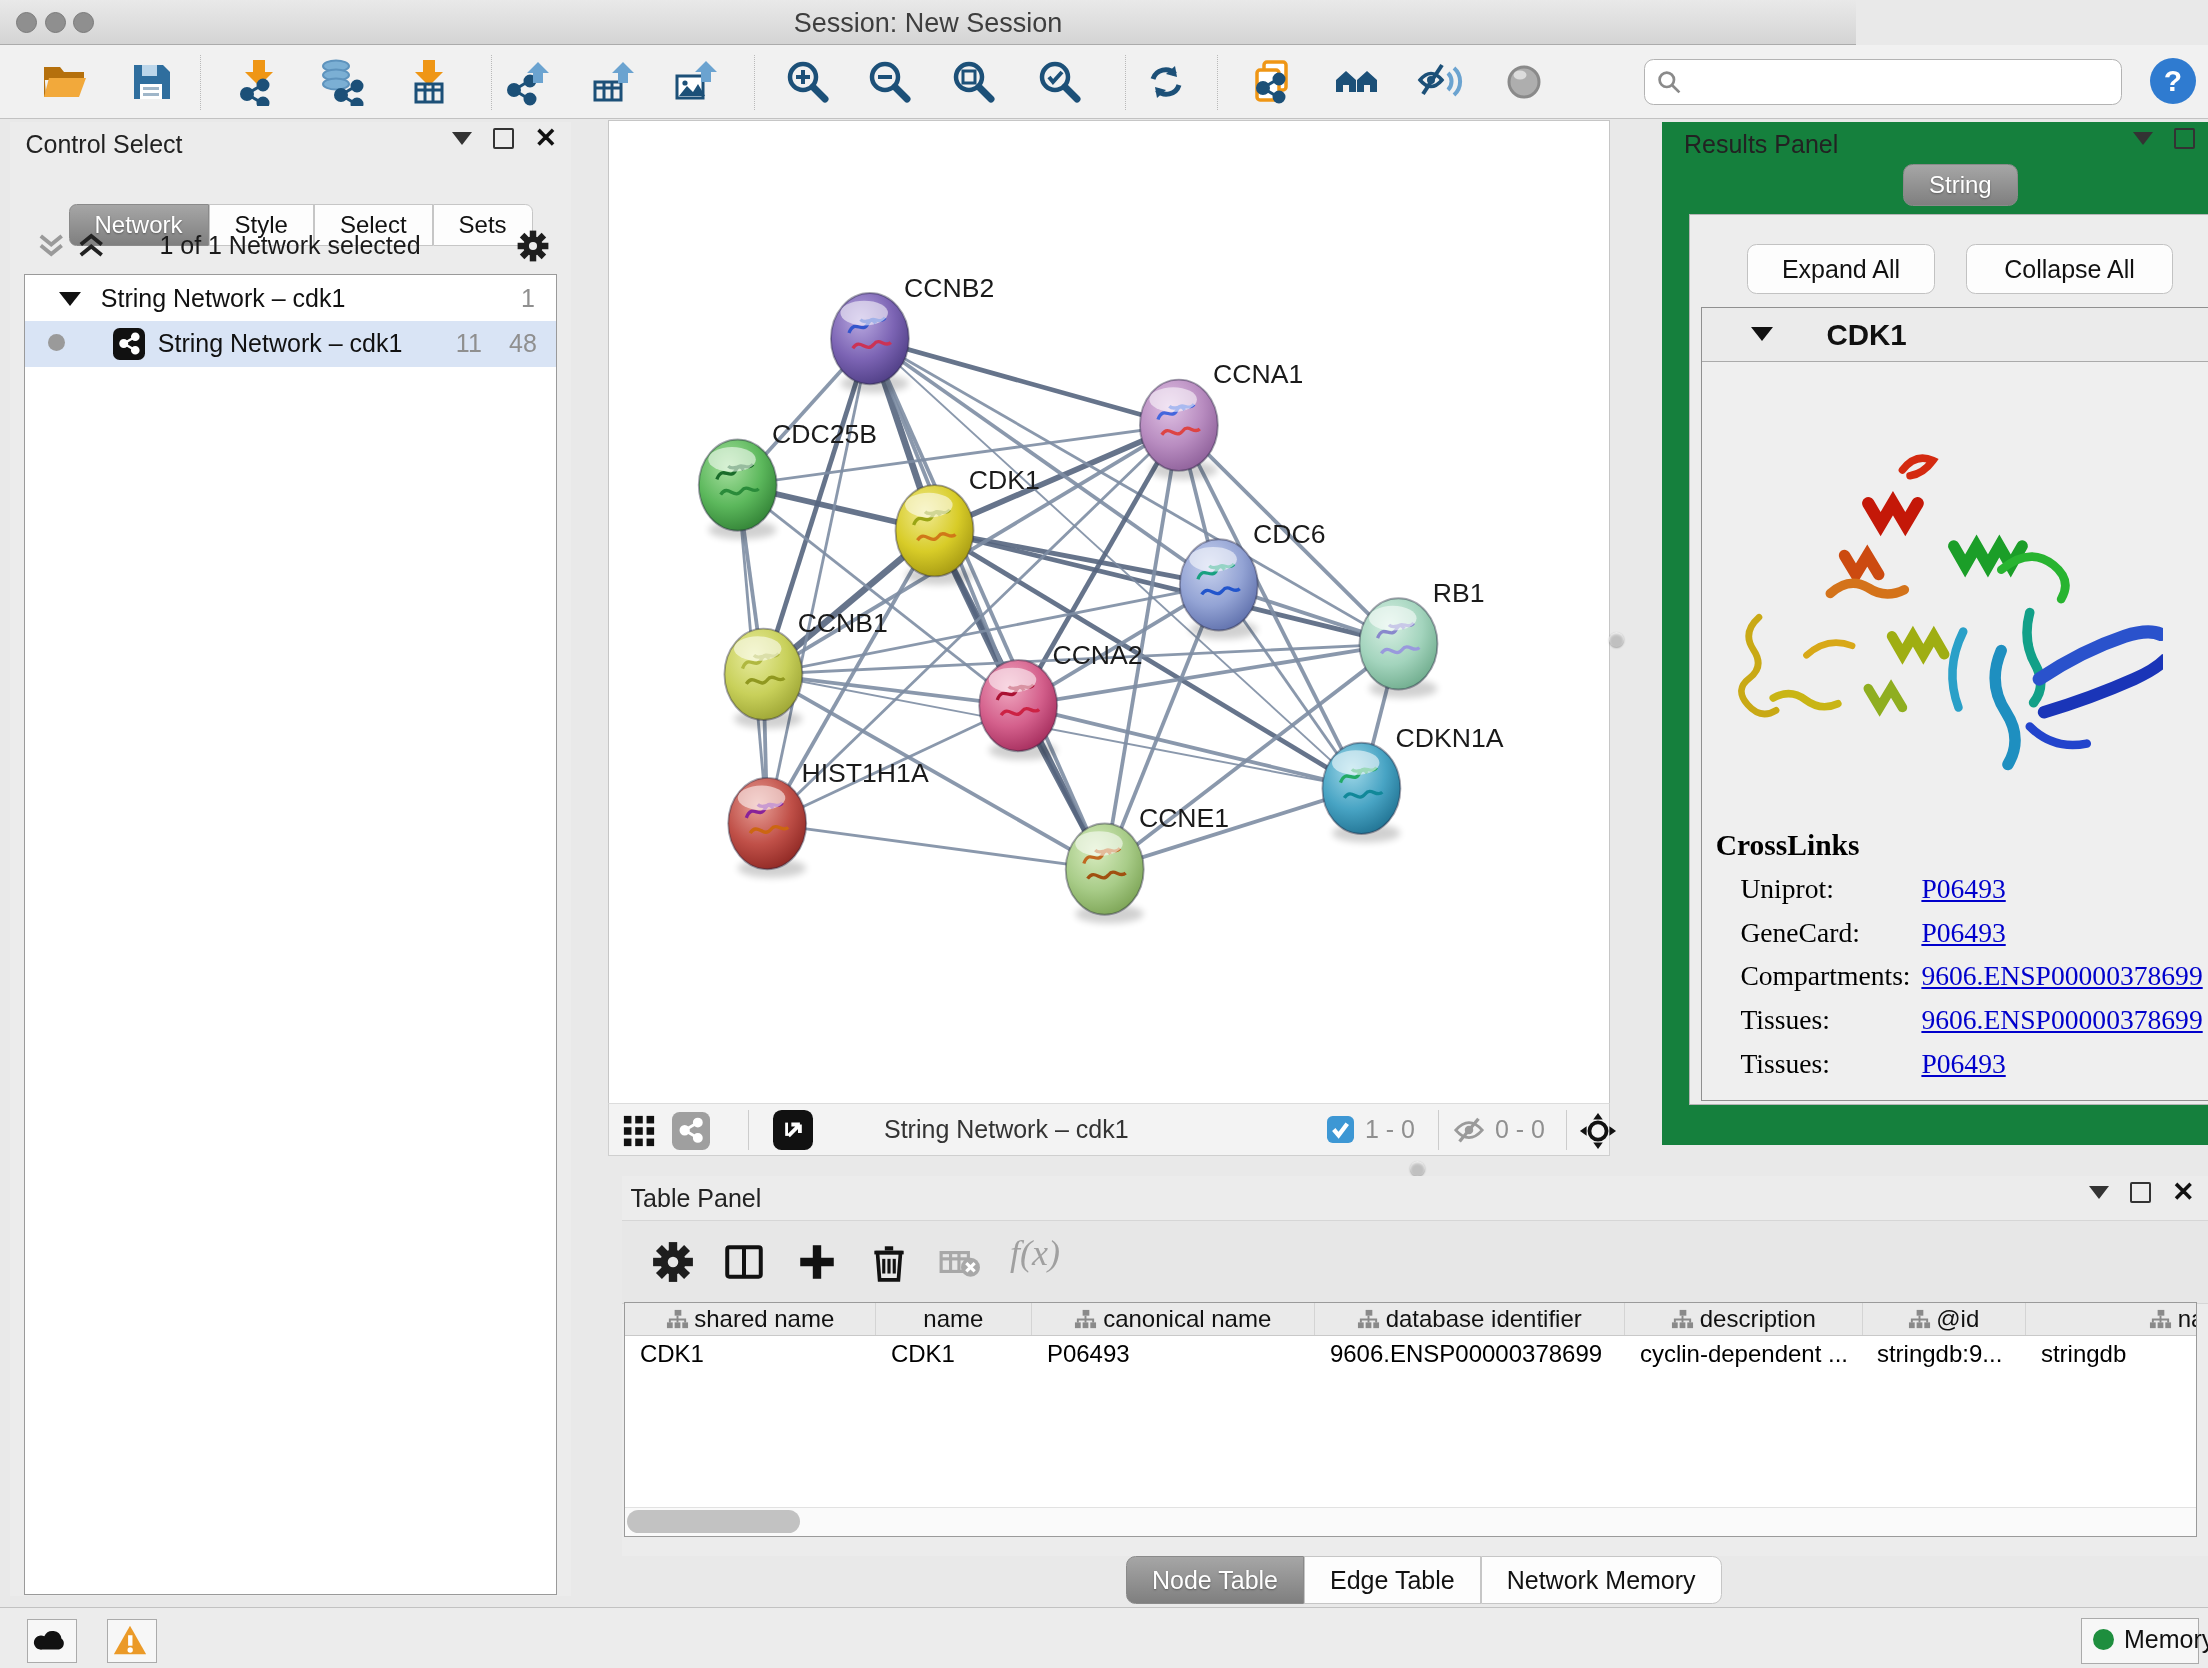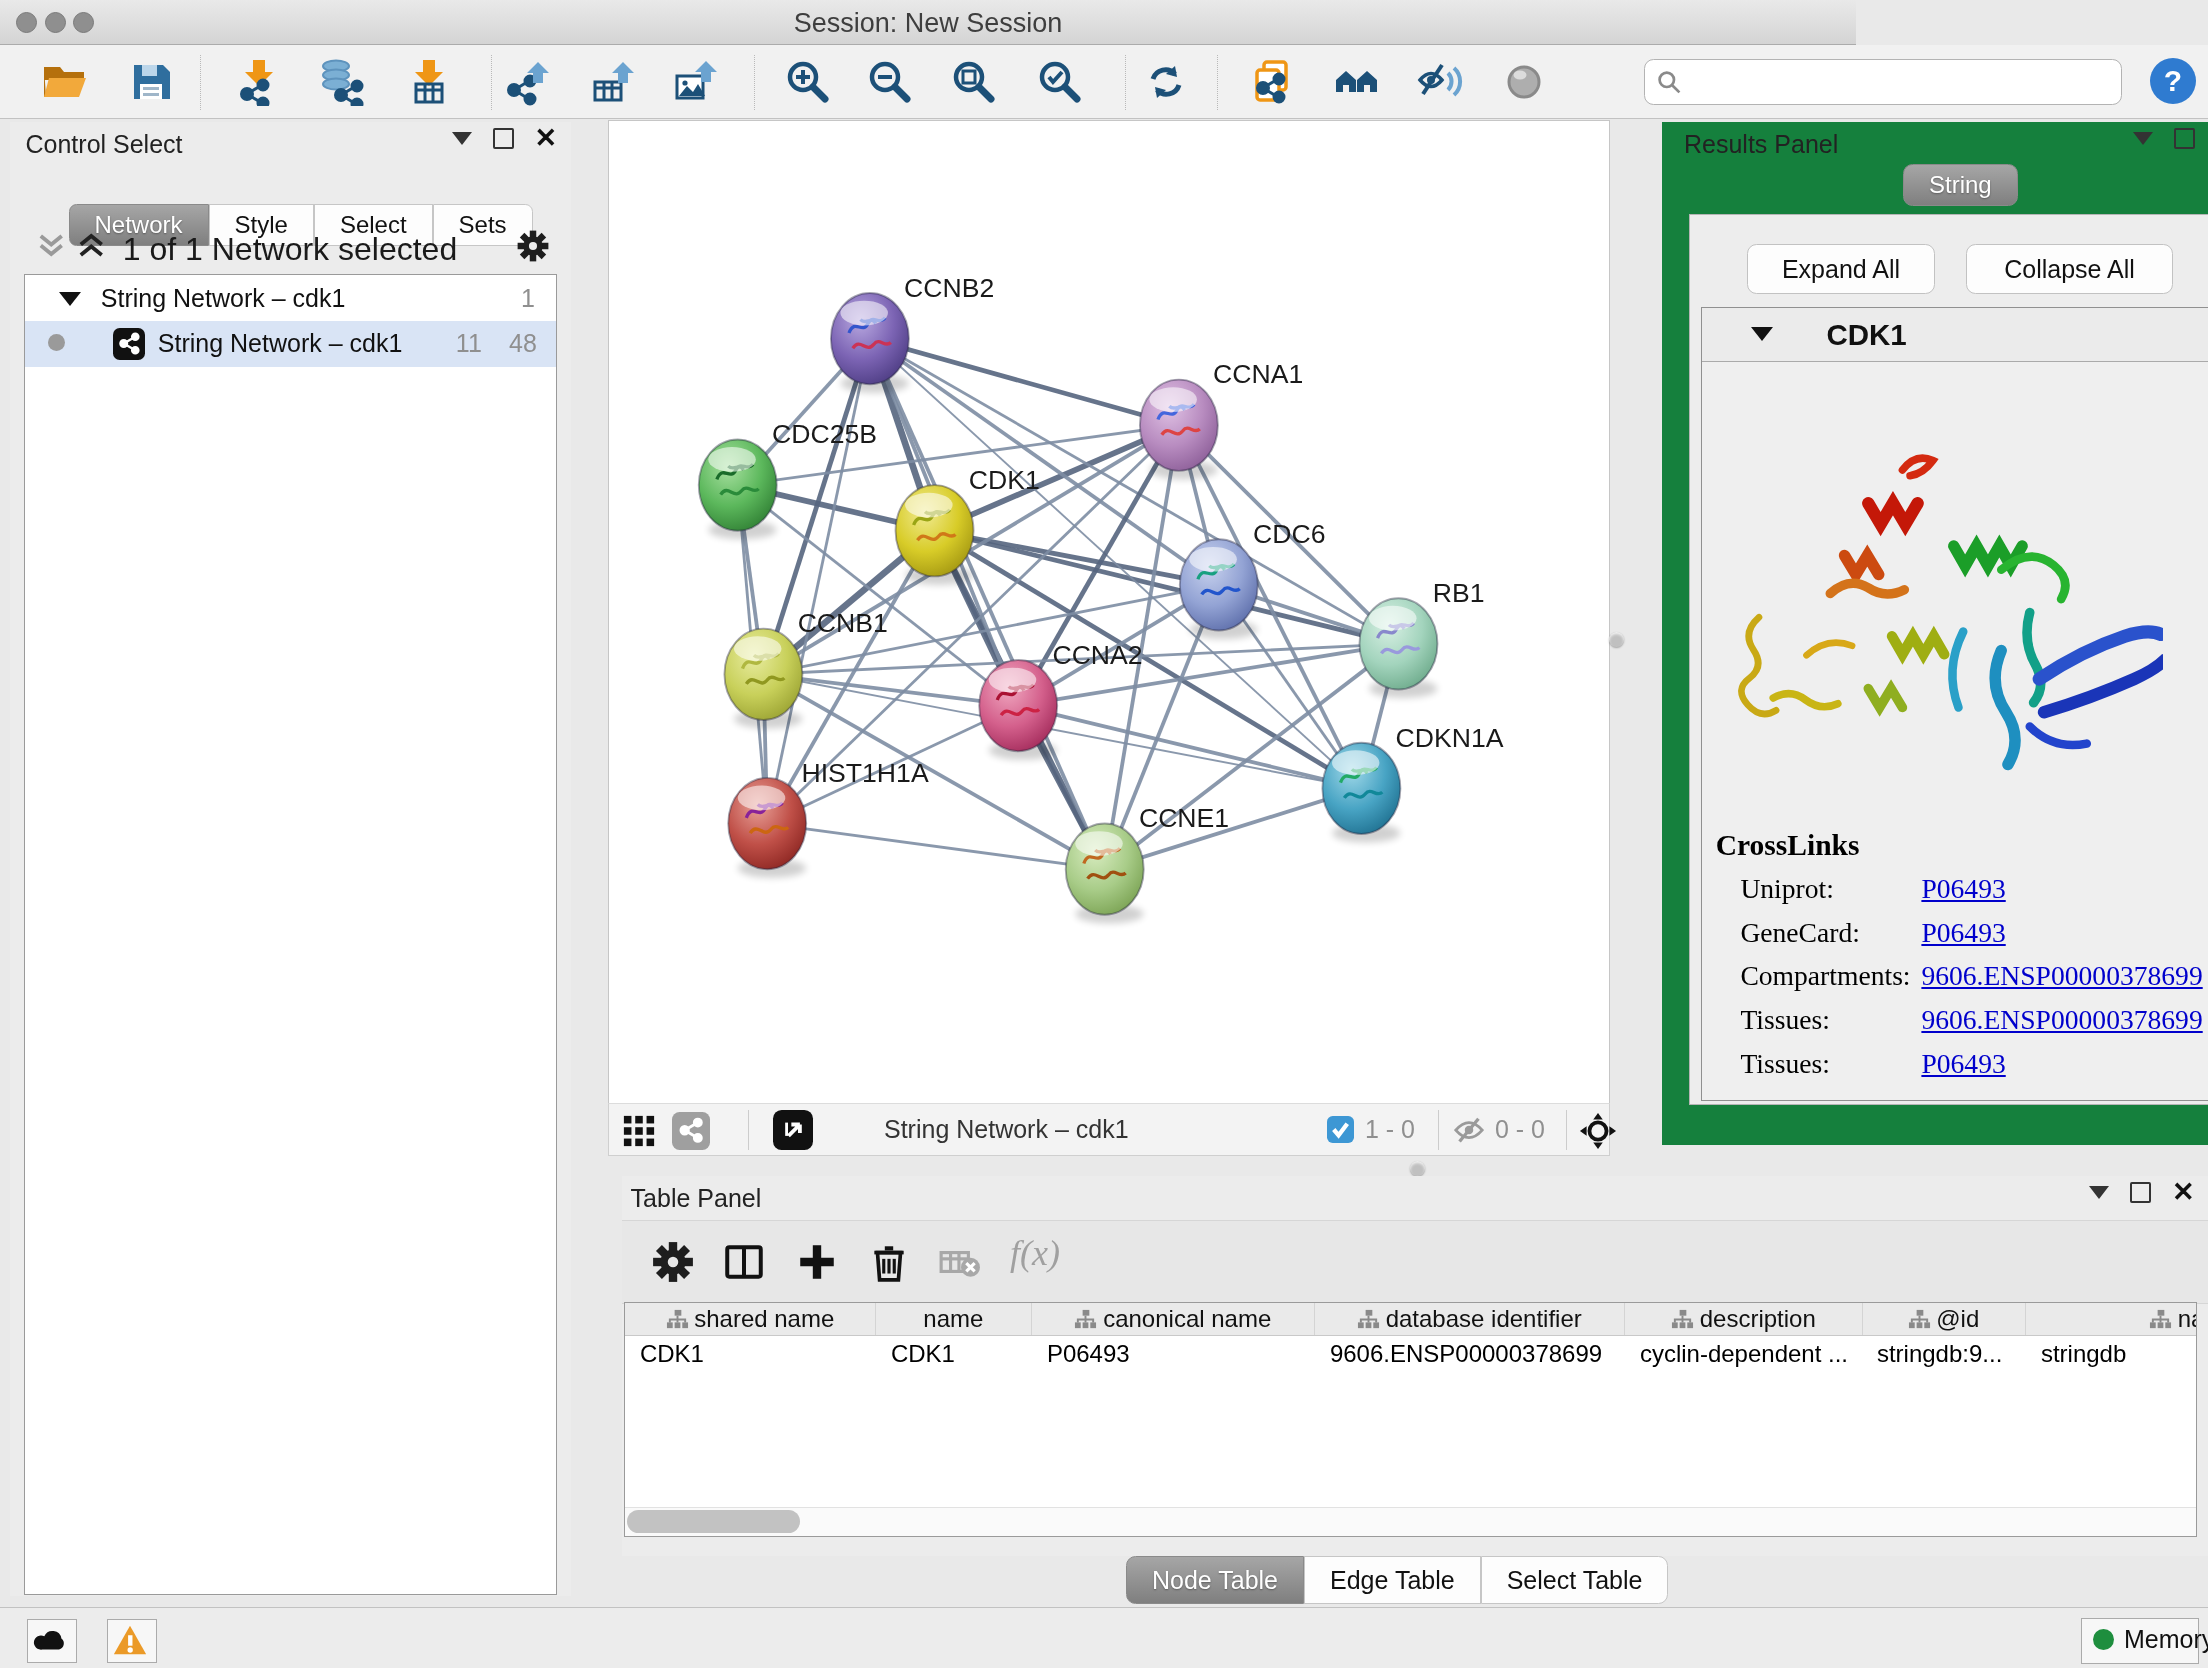--- a/index.html
+++ b/index.html
@@ -26,21 +26,21 @@
   .ic-float{width:17px;height:17px;border:2.9px solid #333;border-radius:1.9px;cursor:pointer;}
   .ic-close{font-size:27px;font-weight:bold;color:#111;line-height:19px;cursor:pointer;}
   .tabbtn{display:inline-block;height:40px;line-height:40px;padding:0 25px;background:#fdfdfd;border:1px solid #c6c6c6;color:#111;font-size:24px;text-align:center;cursor:pointer;}
   .tabbtn.sel{background:linear-gradient(#a6a6a6,#7f7f7f);color:#fff;border-color:#8a8a8a;text-shadow:0 1px 1.9px rgba(0,0,0,.35);}
   
   .cp{left:9.5px;top:122px;width:561px;height:1474px;background:#ececec;}
   .cp-tabs{position:absolute;left:59px;top:42px;}
   .cp-tabs .tabbtn:first-child{border-radius:7.6px 0 0 7.6px;margin-top:40px;}
   .cp-tabs .tabbtn:last-child{border-radius:0 7.6px 7.6px 0;}
   .cp-sel-row{position:absolute;left:0px;top:99px;width:561px;height:48px;}
-  .cp-sel-row .lbl{position:absolute;left:0;width:100%;text-align:center;top:9.5px;font-size:32px;color:#1a1a1a;}
+  .cp-sel-row .lbl{position:absolute;left:0;width:100%;text-align:center;top:9.5px;font-size:25px;color:#1a1a1a;}
   .chev{position:absolute;top:11.4px;cursor:pointer;}
   .chev svg{width:28.5px;height:27px;}
   .cp-gear{position:absolute;right:21px;top:7.6px;width:34px;height:34px;cursor:pointer;}
   .cp-box{position:absolute;left:14.3px;top:152px;width:531px;height:1319px;background:#fff;border:1px solid #9a9a9a;}
   .tree-row{position:absolute;left:0;width:100%;height:42px;font-size:25px;color:#111;cursor:pointer;}
   .tree-row .cnt{position:absolute;color:#8f8f8f;}
   .tri-down{display:inline-block;width:0;height:0;border-left:11.4px solid transparent;border-right:11.4px solid transparent;border-top:14.3px solid #111;}
   .share-badge{display:inline-block;width:32px;height:32px;background:#111;border-radius:6.7px;position:relative;}
   .share-badge svg{position:absolute;left:3.8px;top:3.8px;width:25px;height:25px;}
   .dot-bullet{display:inline-block;width:17px;height:17px;border-radius:50%;background:#9a9a9a;}
@@ -782,21 +782,21 @@
           <span class="td" style="left: 1000px; width: 222px;">cyclin-dependent ...</span>
           <span class="td" style="left: 1237px; width: 147px;">stringdb:9...</span>
           <span class="td" style="left: 1401px; width: 383px;">stringdb</span>
         </div>
       <div class="hscroll">
         <span class="hthumb"></span>
       </div>
     </div>
   </div>
 
-  <div class="abs tp-tabs" id="tp-tabs"><span class="tabbtn sel">Node Table</span><span class="tabbtn">Edge Table</span><span class="tabbtn">Select Table</span></div>
+  <div class="abs tp-tabs" id="tp-tabs"><span class="tabbtn sel">Node Table</span><span class="tabbtn">Edge Table</span><span class="tabbtn">Network Memory</span></div>
 
   <div class="abs statusbar">
     <span class="sb-btn" style="left:27px">
       <svg viewBox="0 0 42 40">
           <path d="M13 30 a7.5 7.5 0 1 1 2 -14 a9.5 9.5 0 0 1 18 2.5 a6.5 6.5 0 0 1 -2.5 11.5z" fill="#111"></path>
         </svg>
     </span>
     <span class="sb-btn" style="left:107px">
       <svg viewBox="0 0 42 40">
           <path d="M21 5 L38 35 H4z" fill="#eb9a28"></path>

